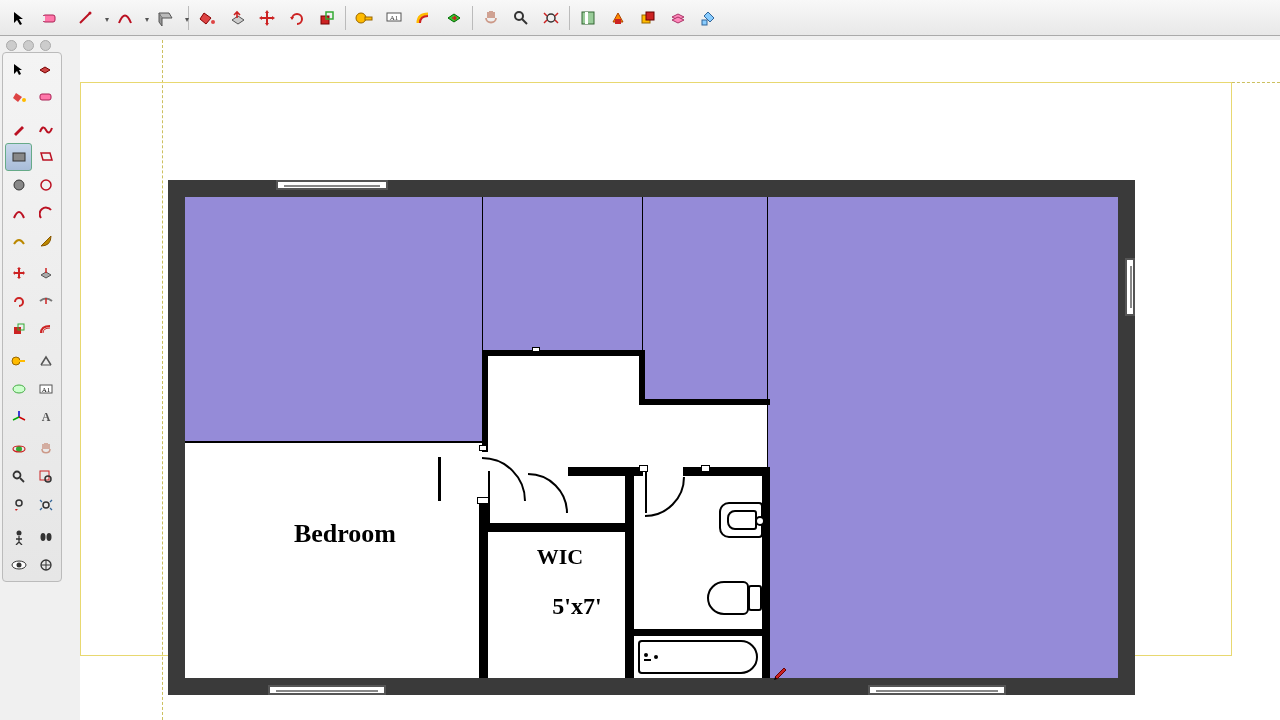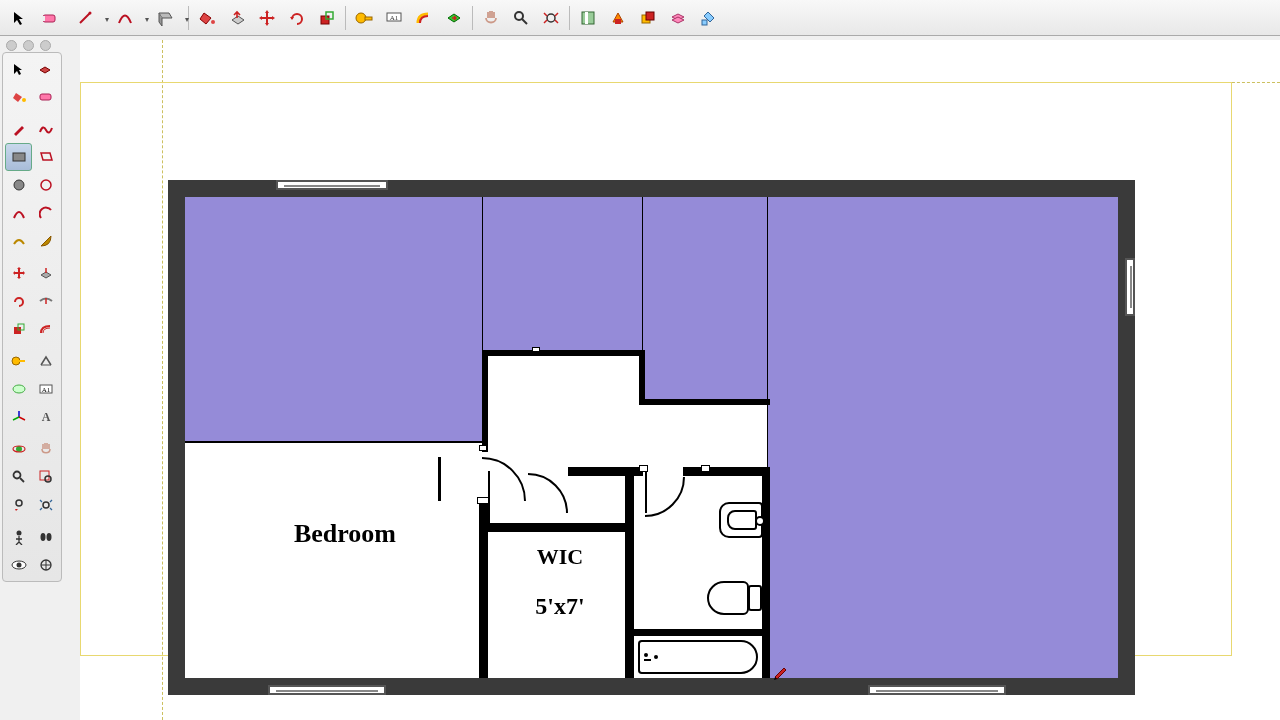--- a/index.html
+++ b/index.html
@@ -527,21 +527,21 @@
 
       <div style="position:absolute; left:449px; top:439px; width:128px; height:42px;">
         <div style="position:absolute; left:4px; top:4px; right:4px; bottom:4px; border:2px solid #000; border-radius:4px 18px 18px 4px;"></div>
         <div style="position:absolute; left:10px; top:17px; width:4px; height:4px; background:#000; border-radius:50%;"></div>
         <div style="position:absolute; left:10px; top:23px; width:7px; height:2px; background:#000;"></div>
         <div style="position:absolute; left:20px; top:19px; width:4px; height:4px; background:#000; border-radius:50%;"></div>
       </div>
 
       <div class="lbl" style="left:60px; top:322px; width:200px; font-size:26px;">Bedroom</div>
       <div class="lbl" style="left:310px; top:347px; width:130px; font-size:22px;">WIC</div>
-      <div class="lbl" style="left:310px; top:396px; width:130px; font-size:24px;">5'x7'</div>
+      <div class="lbl" style="left:327px; top:396px; width:130px; font-size:24px;">5'x7'</div>
 
       <div style="position:absolute; left:588px; top:466px;">
         <svg width="18" height="18">
             <path d="M2 14 L11 5 L13 7 L4 16 Z" fill="#c22" stroke="#600"></path>
             <path d="M2 14 L1 17 L4 16 Z" fill="#000"></path>
           </svg>
       </div>
     </div>
 
     <div class="window h" style="left:108px; top:0; width:112px;"></div>

